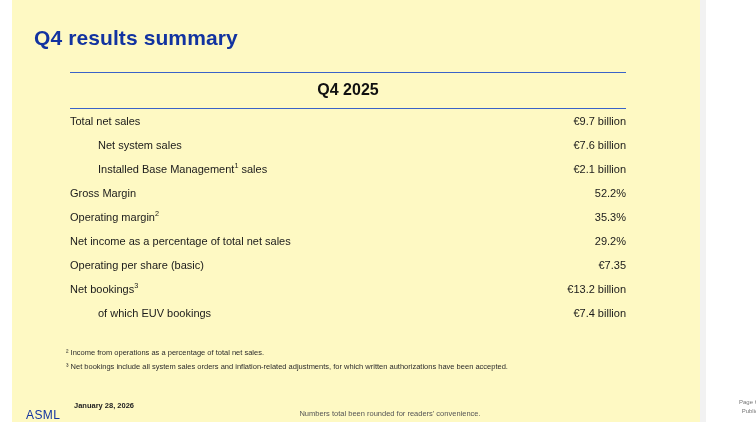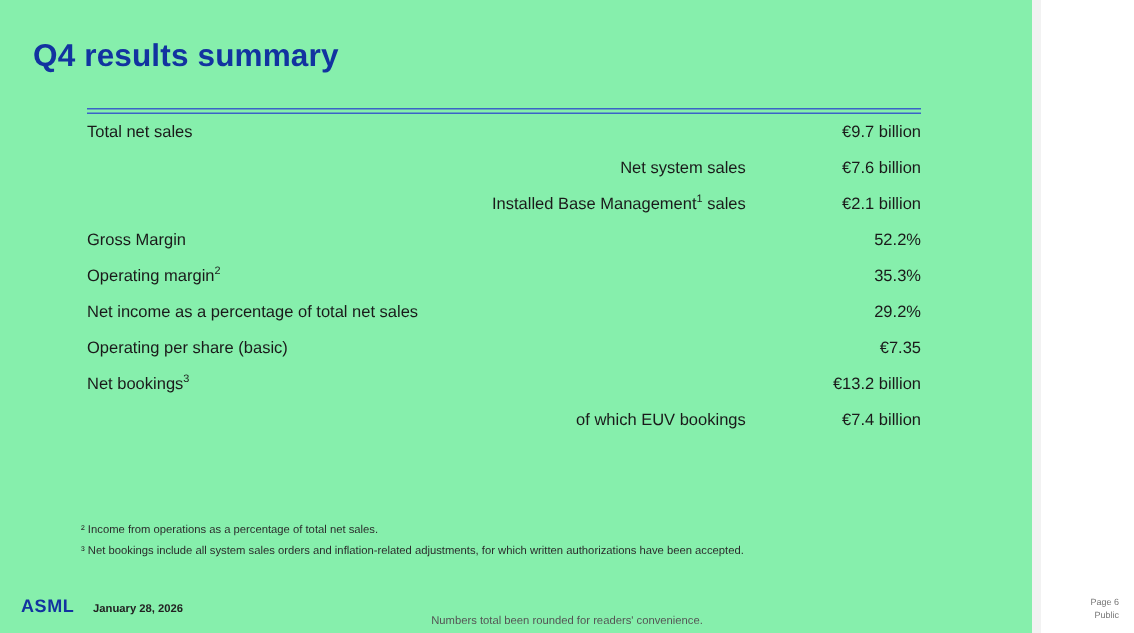--- a/index.html
+++ b/index.html
@@ -12,22 +12,23 @@
     background: #ffffff;
     font-family: "Liberation Sans", sans-serif;
     color: #1a1a1a;
     overflow: hidden;
     position: relative;
   }
   .slide {
     position: relative;
     width: 694px;
     height: 422px;
-    background: #86efac;
+    background: #fef9c3;
     box-sizing: border-box;
+    margin-left: 12px;
   }
   .slide-title {
     position: absolute;
     left: 22px;
     top: 26px;
     font-size: 21px;
     font-weight: bold;
     color: #1233a0;
     letter-spacing: 0.1px;
   }
@@ -65,21 +66,20 @@
     padding: 6px 0 6px 0;
     vertical-align: baseline;
   }
   td.label {
     text-align: left;
     padding-left: 8px;
     white-space: nowrap;
   }
   td.label.indent {
     padding-left: 28px;
-    text-align: right;
   }
   td.value {
     text-align: right;
     padding-right: 4px;
     white-space: nowrap;
   }
   sup {
     font-size: 0.66em;
     vertical-align: super;
     line-height: 0;
@@ -99,23 +99,23 @@
   .footer {
     position: absolute;
     left: 0;
     bottom: 0;
     width: 756px;
     height: 34px;
   }
   .logo {
     position: absolute;
     left: 14px;
-    bottom: 11px;
+    bottom: 0;
     font-size: 12px;
-    font-weight: bold;
+    font-weight: normal;
     color: #1233a0;
     letter-spacing: 0.4px;
   }
   .footer-date {
     position: absolute;
     left: 62px;
     bottom: 12px;
     font-size: 7.5px;
     font-weight: bold;
     color: #222222;
@@ -149,20 +149,21 @@
 </style>
 </head>
 <body>
 
 <div class="slide">
 
   <div class="slide-title">Q4 results summary</div>
 
   <div class="table-wrap">
     <div class="rule-top"></div>
+    <div class="table-header">Q4 2025</div>
     <div class="rule-bottom"></div>
     <table class="fin">
       <tbody id="fin-body">
           <tr>
             <td class="label">Total net sales</td>
             <td class="value">€9.7 billion</td>
           </tr>
           <tr>
             <td class="label indent">Net system sales</td>
             <td class="value">€7.6 billion</td>

